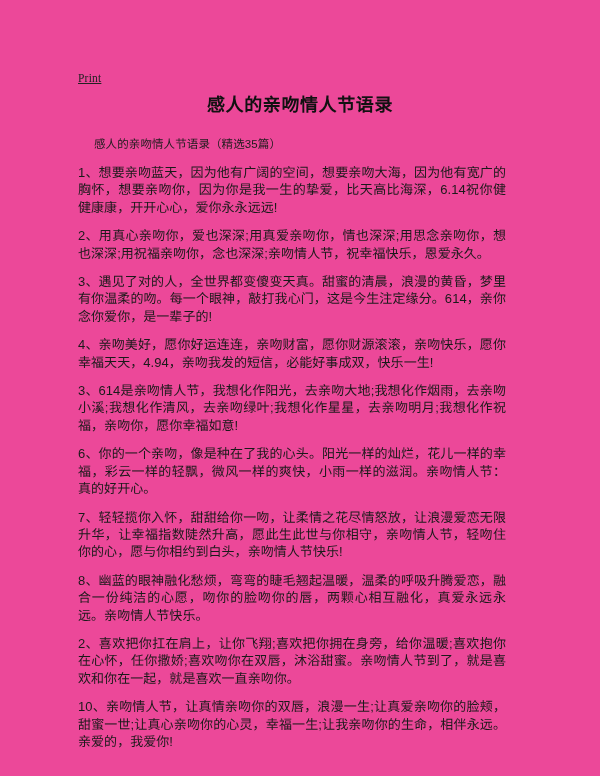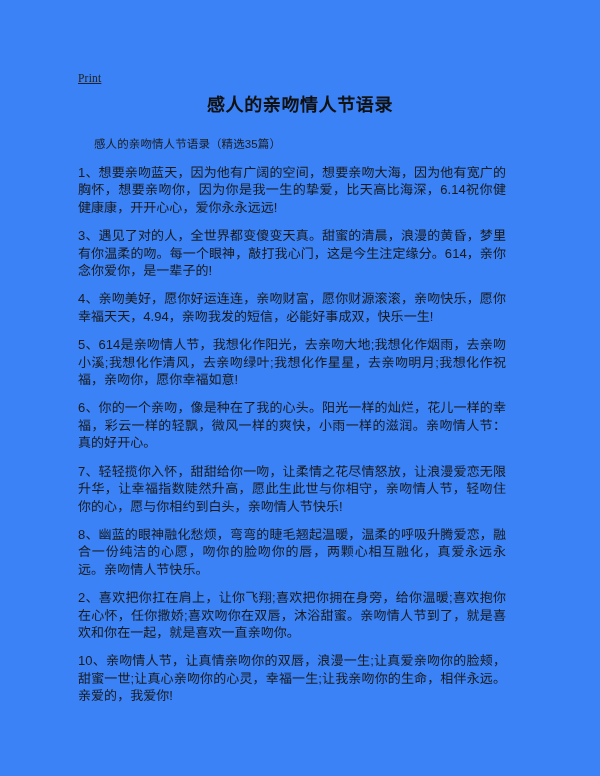--- a/index.html
+++ b/index.html
@@ -15,21 +15,21 @@
     font-family: "Liberation Sans", "DejaVu Sans", sans-serif;
     color: #000000;
     -webkit-font-smoothing: antialiased;
   }
   .page {
     position: relative;
     width: 600px;
     height: 776px;
     box-sizing: border-box;
     padding: 13px;
-    background: #3b82f6;
+    background: #ec4899;
   }
   .print-link {
     position: absolute;
     left: 78px;
     top: 71px;
     font-family: "Liberation Serif", "DejaVu Serif", serif;
     font-size: 11.5px;
     line-height: 14px;
     color: #222222;
     letter-spacing: 0.2px;
@@ -84,23 +84,24 @@
   <a class="print-link" href="#">Print</a>
 
   <div class="content">
 
     <h1 class="doc-title">感人的亲吻情人节语录</h1>
 
     <p class="doc-subtitle">感人的亲吻情人节语录（精选35篇）</p>
 
 
     <p class="para">1、想要亲吻蓝天，因为他有广阔的空间，想要亲吻大海，因为他有宽广的胸怀，想要亲吻你，因为你是我一生的挚爱，比天高比海深，6.14祝你健健康康，开开心心，爱你永永远远!</p>
+    <p class="para">2、用真心亲吻你，爱也深深;用真爱亲吻你，情也深深;用思念亲吻你，想也深深;用祝福亲吻你，念也深深;亲吻情人节，祝幸福快乐，恩爱永久。</p>
     <p class="para">3、遇见了对的人，全世界都变傻变天真。甜蜜的清晨，浪漫的黄昏，梦里有你温柔的吻。每一个眼神，敲打我心门，这是今生注定缘分。614，亲你念你爱你，是一辈子的!</p>
     <p class="para">4、亲吻美好，愿你好运连连，亲吻财富，愿你财源滚滚，亲吻快乐，愿你幸福天天，4.94，亲吻我发的短信，必能好事成双，快乐一生!</p>
-    <p class="para">5、614是亲吻情人节，我想化作阳光，去亲吻大地;我想化作烟雨，去亲吻小溪;我想化作清风，去亲吻绿叶;我想化作星星，去亲吻明月;我想化作祝福，亲吻你，愿你幸福如意!</p>
+    <p class="para">3、614是亲吻情人节，我想化作阳光，去亲吻大地;我想化作烟雨，去亲吻小溪;我想化作清风，去亲吻绿叶;我想化作星星，去亲吻明月;我想化作祝福，亲吻你，愿你幸福如意!</p>
     <p class="para">6、你的一个亲吻，像是种在了我的心头。阳光一样的灿烂，花儿一样的幸福，彩云一样的轻飘，微风一样的爽快，小雨一样的滋润。亲吻情人节：真的好开心。</p>
     <p class="para">7、轻轻揽你入怀，甜甜给你一吻，让柔情之花尽情怒放，让浪漫爱恋无限升华，让幸福指数陡然升高，愿此生此世与你相守，亲吻情人节，轻吻住你的心，愿与你相约到白头，亲吻情人节快乐!</p>
     <p class="para">8、幽蓝的眼神融化愁烦，弯弯的睫毛翘起温暖，温柔的呼吸升腾爱恋，融合一份纯洁的心愿，吻你的脸吻你的唇，两颗心相互融化，真爱永远永远。亲吻情人节快乐。</p>
     <p class="para">2、喜欢把你扛在肩上，让你飞翔;喜欢把你拥在身旁，给你温暖;喜欢抱你在心怀，任你撒娇;喜欢吻你在双唇，沐浴甜蜜。亲吻情人节到了，就是喜欢和你在一起，就是喜欢一直亲吻你。</p>
     <p class="para">10、亲吻情人节，让真情亲吻你的双唇，浪漫一生;让真爱亲吻你的脸颊，甜蜜一世;让真心亲吻你的心灵，幸福一生;让我亲吻你的生命，相伴永远。亲爱的，我爱你!</p>
 
   </div>
 </div>
 
 </body></html>

